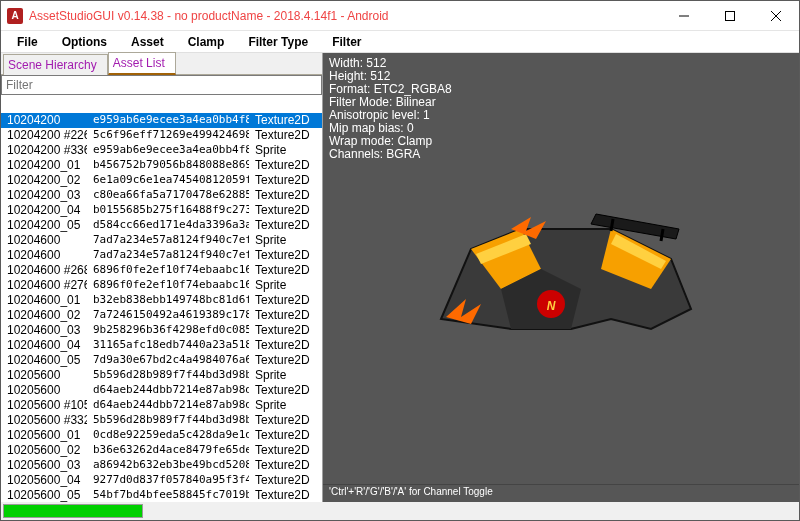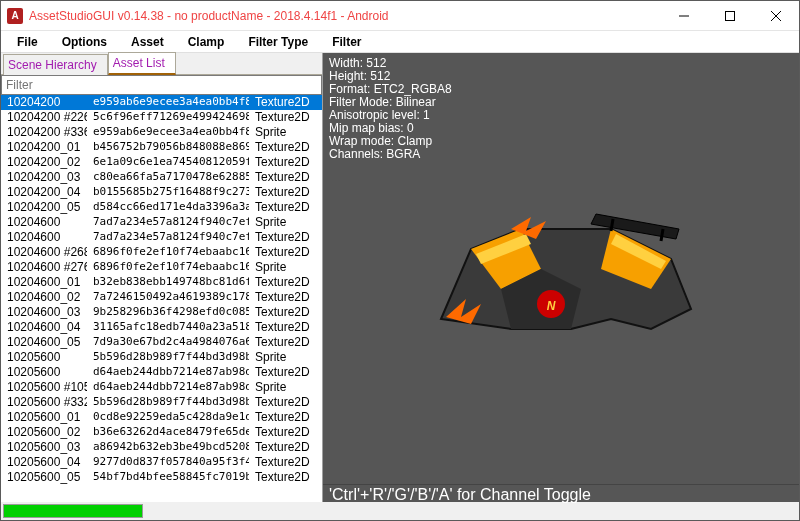--- a/index.html
+++ b/index.html
@@ -22,26 +22,26 @@
 .listhead .col { border-right: 1px solid #d0d0d0; padding: 2px 6px; color:#000;}
 .col-name { width: 86px; }
 .col-cont { width: 162px; }
 .col-type { flex: 1; }
 .listbody { flex: 1; overflow-y: scroll; overflow-x: hidden; background:#fff;}
 .row { height: 15px; display: flex; white-space: nowrap; color:#000; font-size: 11px;}
 .row .c { padding: 0 6px; overflow: hidden; }
 .row .c1 { width: 86px; }
 .row .c2 { width: 162px; font-family: Consolas, monospace; font-size: 11px;}
 .row .c3 { flex: 1; }
-.row.sel { background: #0078d7; color: #fff; }
+.row.sel { background: #0078d7; color: #fff; margin-top: 18px; }
 .right { flex: 1; background: #565656; position: relative; display:flex; flex-direction:column;}
 .meta { position: absolute; top: 4px; left: 6px; color: #fff; font-size: 11px; line-height: 13px;}
 .preview { flex:1; display:flex; align-items:center; justify-content:center;}
 .preview svg { width: 300px; height: 200px;}
-.hint { height: 18px; background:#565656; color:#fff; padding: 1px 6px; border-top:1px solid #444; font-size:16px;}
+.hint { height: 18px; background:#565656; color:#fff; padding: 1px 6px; border-top:1px solid #444; font-size:10px;}
 .statusbar { height: 18px; background:#f0f0f0; display:flex; align-items:center; padding: 0 2px;}
 .progress { width: 140px; height: 14px; border:1px solid #9a9a9a; background:#00d000;}
 
 .listbody::-webkit-scrollbar { width: 17px; }
 .listbody::-webkit-scrollbar-track { background: #f0f0f0; }
 .listbody::-webkit-scrollbar-thumb { background: #c0c0c0; border: 1px solid #a0a0a0;}
 .listbody::-webkit-scrollbar-button { background: #f0f0f0; height: 17px; border: 1px solid #a0a0a0;}
 </style>
 </head>
 <body>

